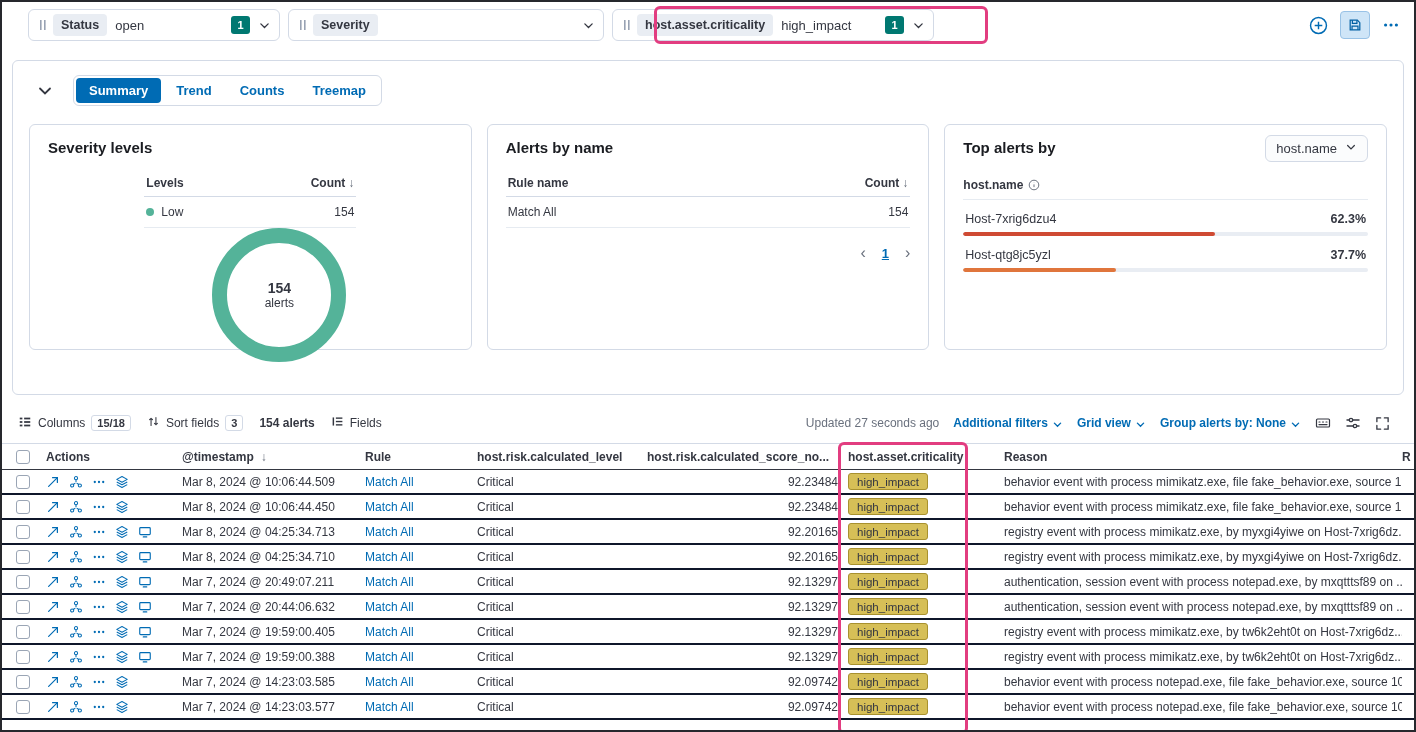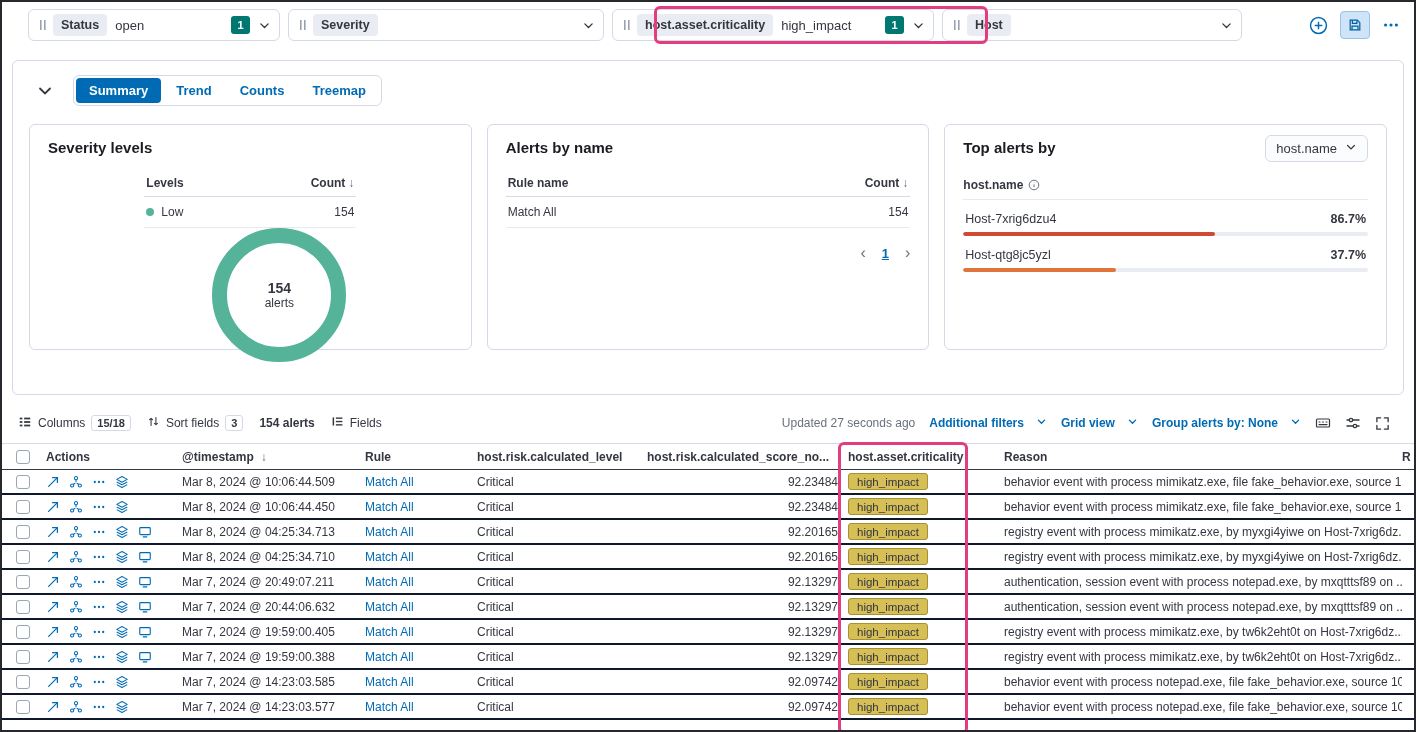--- a/index.html
+++ b/index.html
@@ -80,21 +80,21 @@
 
   
   .alerts-toolbar { display:flex; align-items:center; margin-top:14px; padding:0 24px 0 16px;
                     font-size:12px; height:28px; }
   .tb-left { display:flex; align-items:center; gap:16px; }
   .tb-item { display:flex; align-items:center; gap:6px; cursor:pointer; color:#343741; }
   .chip { border:1px solid #d3dae6; border-radius:3px; padding:1px 5px; font-weight:700; font-size:11px; background:#fff; }
   .alert-count { font-weight:700; }
   .tb-right { margin-left:auto; display:flex; align-items:center; gap:14px; }
   .muted { color:#69707d; }
-  .tb-link { color:#006bb4; font-weight:600; display:flex; align-items:flex-start; gap:12px; cursor:pointer; }
+  .tb-link { color:#006bb4; font-weight:600; display:flex; align-items:flex-end; gap:4px; cursor:pointer; }
   .dark-icon { color:#343741; display:flex; cursor:pointer; }
 
   
   .alerts-table { margin-top:6px; font-size:12px; }
   .gridrow { display:grid;
              grid-template-columns:30px 134px 187px 112px 170px 199px 160px minmax(0,1fr) 12px;
              align-items:center; padding-left:6px; }
   .thead { height:27px; font-weight:700; border-top:1px solid #d3dae6; border-bottom:1.5px solid #343741; }
   .trow { height:25px; border-bottom:2px solid #0f172a; }
   .c-check { display:flex; justify-content:center; }
@@ -171,34 +171,20 @@
       <span class="flabel">host.asset.criticality</span>
       <span class="fvalue">high_impact</span>
       <span class="fbadge">1</span>
       <span class="fchev">
           <svg width="13" height="13" viewBox="0 0 16 16" fill="none" stroke="currentColor" stroke-width="1.6" stroke-linecap="round">
             <path d="M3.5 6l4.5 4.5L12.5 6"></path>
           </svg>
         </span>
     </div>
 
-    <div class="filter w4 no-badge">
-      <span class="drag">
-          <svg width="12" height="14" viewBox="0 0 12 14" fill="currentColor">
-            <rect x="3" y="2" width="1.6" height="10"></rect>
-            <rect x="7" y="2" width="1.6" height="10"></rect>
-          </svg>
-        </span>
-      <span class="flabel">Host</span>
-      <span class="fchev">
-          <svg width="13" height="13" viewBox="0 0 16 16" fill="none" stroke="currentColor" stroke-width="1.6" stroke-linecap="round">
-            <path d="M3.5 6l4.5 4.5L12.5 6"></path>
-          </svg>
-        </span>
-    </div>
 
     <div class="bar-actions">
       <button class="icon-btn">
           <svg width="19" height="19" viewBox="0 0 16 16" fill="none" stroke="currentColor" stroke-width="1.2">
             <circle cx="8" cy="8" r="6.7"></circle>
             <path d="M8 4.8v6.4M4.8 8h6.4"></path>
           </svg>
         </button>
       <button class="save-btn">
           <svg width="14" height="14" viewBox="0 0 16 16" fill="none" stroke="currentColor" stroke-width="1.4">
@@ -290,21 +276,21 @@
               <svg width="12" height="12" viewBox="0 0 16 16" fill="none" stroke="currentColor" stroke-width="1.3">
                 <circle cx="8" cy="8" r="6.4"></circle>
                 <path d="M8 7.2v3.6M8 4.8v.3"></path>
               </svg>
             </span>
         </div>
         <div>
   <div class="top-row">
     <div class="top-line">
       <span class="top-name">Host-7xrig6dzu4</span>
-      <span class="top-pct">86.7%</span>
+      <span class="top-pct">62.3%</span>
     </div>
     <div class="top-track">
                 <div class="top-fill" style="width: 62.3%; background: rgb(207, 74, 51);"></div>
               </div>
   </div>
 
   <div class="top-row">
     <div class="top-line">
       <span class="top-name">Host-qtg8jc5yzl</span>
       <span class="top-pct">37.7%</span>

